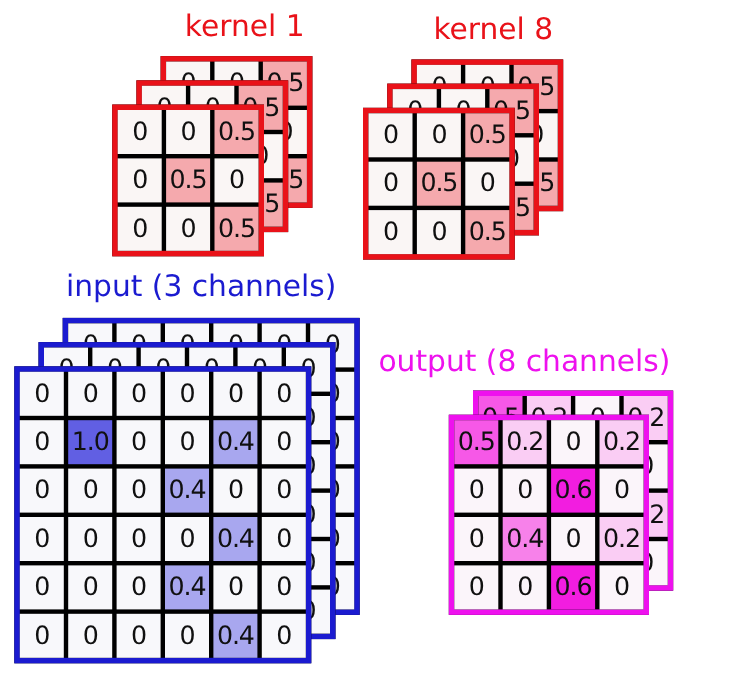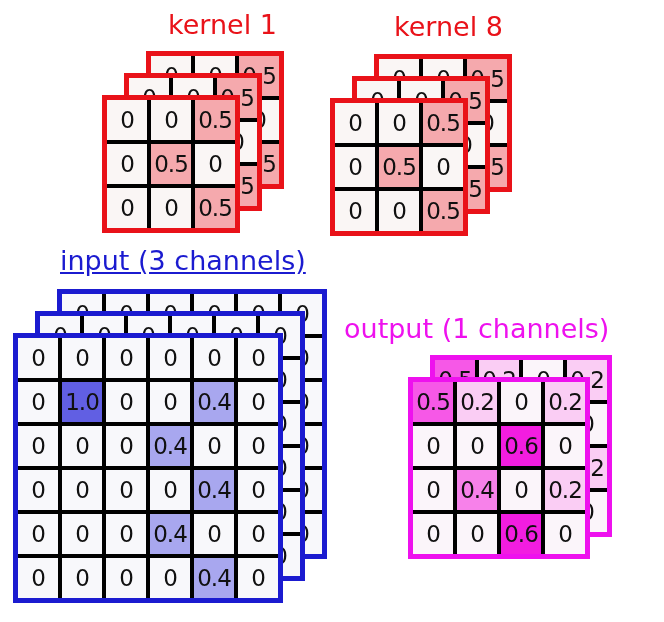--- a/index.html
+++ b/index.html
@@ -51,22 +51,22 @@
     color: #101010;
     letter-spacing: -1px;
   }
 </style>
 </head>
 <body>
 
 <div class="figure">
   <div class="title" id="t-kernel1" style="color: rgb(233, 18, 25);">kernel 1</div>
   <div class="title" id="t-kernel2" style="color: rgb(233, 18, 25);">kernel 8</div>
-  <div class="title" id="t-input" style="color: rgb(27, 27, 208); text-decoration: underline;">input (3 channels)</div>
-  <div class="title" id="t-output" style="color: rgb(238, 17, 238);">output (1 channels)</div>
+  <div class="title" id="t-input" style="color: rgb(27, 27, 208);">input (3 channels)</div>
+  <div class="title" id="t-output" style="color: rgb(238, 17, 238);">output (8 channels)</div>
 
   <div class="stack" id="s-kernel1">
       <div class="matrix" style="border-color: rgb(233, 18, 25); left: 44px; top: 0px; z-index: 1; grid-template-columns: repeat(3, 40px); grid-template-rows: repeat(3, 40px);">
         <div class="cell" style="background: rgb(250, 246, 245);">0</div>
         <div class="cell" style="background: rgb(250, 246, 245);">0</div>
         <div class="cell" style="background: rgb(245, 169, 173);">0.5</div>
         <div class="cell" style="background: rgb(250, 246, 245);">0</div>
         <div class="cell" style="background: rgb(245, 169, 173);">0.5</div>
         <div class="cell" style="background: rgb(250, 246, 245);">0</div>
         <div class="cell" style="background: rgb(250, 246, 245);">0</div>

